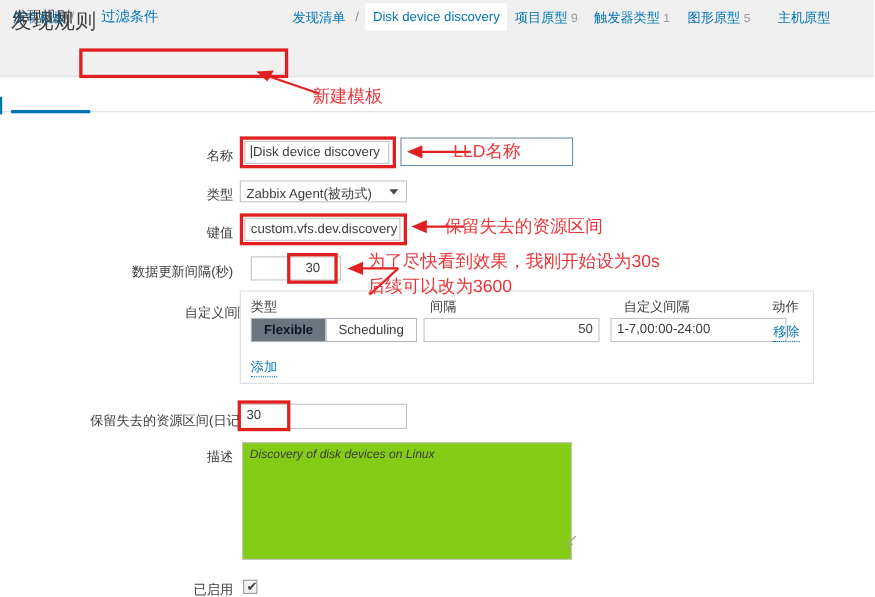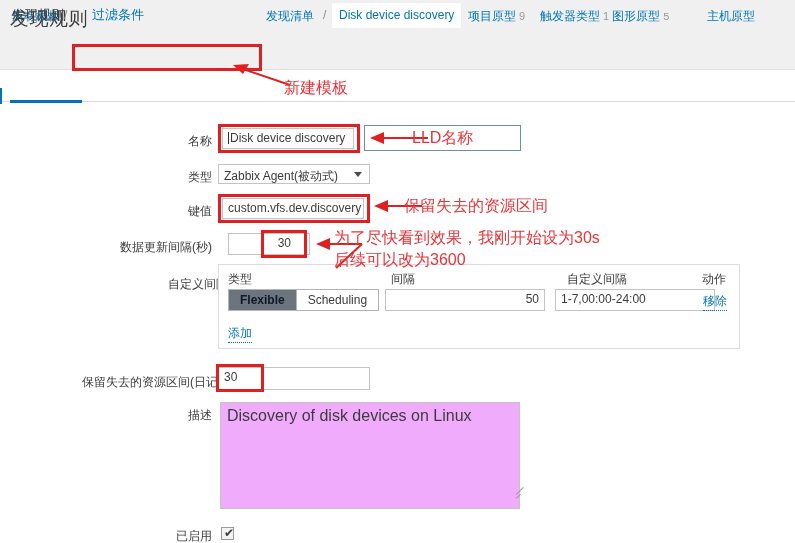--- a/index.html
+++ b/index.html
@@ -138,24 +138,24 @@
   .seg.on { background: #6c757d; color: #0f172a; font-weight: bold; }
   .seg + .seg { border-left: 1px solid #b0b4bb; }
   .link {
     position: absolute; font-size: 12px; color: #0275b8;
     border-bottom: 1px dotted #0275b8; cursor: pointer;
   }
 
   .ttextarea {
     position: absolute;
     border: 1px solid #c4c4c4;
-    background: #f0abfc;
+    background: #84cc16;
     font-family: "Liberation Sans", "DejaVu Sans", sans-serif;
-    font-size: 16px; color: #3c3c3c;
-    padding: 4px 6px; resize: none; outline: none;
+    font-size: 11px; color: #3c3c3c;
+    padding: 4px 6px; resize: none; outline: none; font-style: italic;
   }
   .resize-grip {
     position: absolute; pointer-events: none;
   }
   .resize-grip i {
     position: absolute; display: block;
     background: #9a9a9a; height: 1px;
     transform-origin: 0 0; transform: rotate(-45deg);
   }
 
@@ -210,21 +210,21 @@
   <div class="crumb" style="left:266px;">发现清单</div>
   <div class="crumb-sep" style="left:323px;">/</div>
   <div class="crumb-white" style="left:332px;">Disk device discovery</div>
 
   <div class="crumb" style="left:468px;">
     <span>项目原型</span><span class="crumb-count">9</span>
   </div>
   <div class="crumb" style="left:540px;">
     <span>触发器类型</span><span class="crumb-count">1</span>
   </div>
-  <div class="crumb" style="left:612px;font-family:Liberation Mono, monospace;">
+  <div class="crumb" style="left:625px;font-family:Liberation Mono, monospace;">
     <span>图形原型</span><span class="crumb-count">5</span>
   </div>
   <div class="crumb" style="left:707px;">
     <span>主机原型</span>
   </div>
 
   <div class="tabs-row"></div>
   <div class="tab active" style="left:12px;">发现规则</div>
   <div class="tab" style="left:92px;">过滤条件</div>
   <div class="tab-underline"></div>

